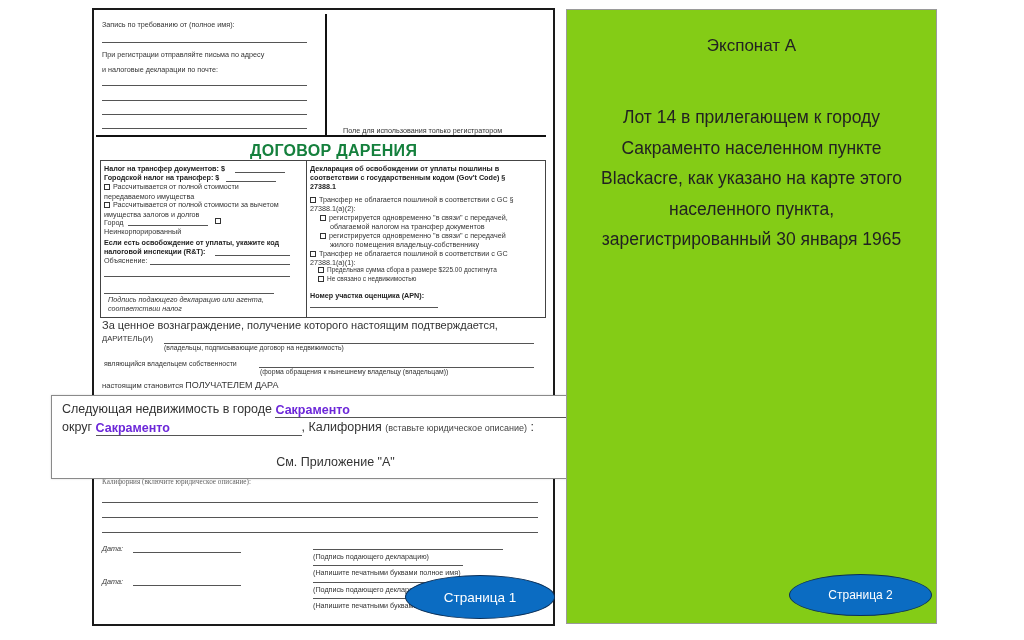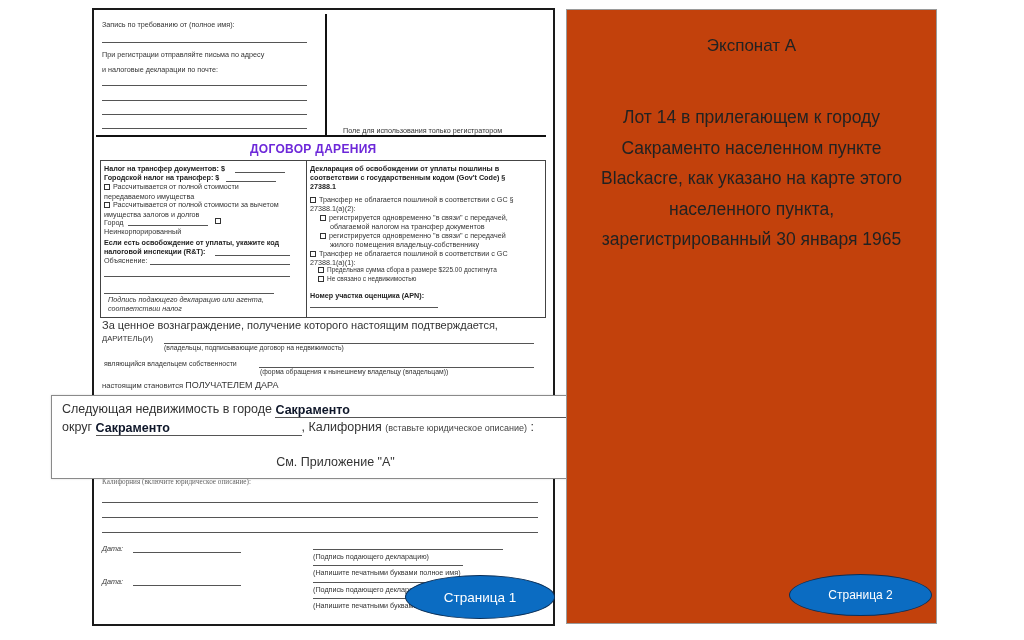--- a/index.html
+++ b/index.html
@@ -1,31 +1,31 @@
 <!DOCTYPE html>
 <html><head>
 <meta charset="utf-8">
 <style>
   html, body { margin:0; padding:0; }
   body { width:1024px; height:640px; background:#ffffff; position:relative; overflow:hidden; font-family:"Liberation Sans", sans-serif; color:#222; }
   .abs { position:absolute; }
   
   #page1 { left:92px; top:8px; width:463px; height:618px; border:2px solid #1a1a1a; box-sizing:border-box; background:#fff; }
-  #page2 { left:566px; top:9px; width:371px; height:615px; border:1px solid #9a9a9a; box-sizing:border-box; background:#c2410c; }
+  #page2 { left:566px; top:9px; width:371px; height:615px; border:1px solid #9a9a9a; box-sizing:border-box; background:#84cc16; }
   .tiny { font-size:7.2px; color:#333; white-space:nowrap; line-height:1; }
   .tinyb { font-size:7.2px; color:#222; font-weight:bold; white-space:nowrap; line-height:1; }
   .ital { font-style:italic; }
   .line { position:absolute; height:0; border-top:1px solid #555; }
   .vline { position:absolute; width:0; }
   .cb { display:inline-block; width:6px; height:6px; border:1px solid #333; vertical-align:middle; margin-right:3px; background:#fff; box-sizing:border-box; }
-  .title { font-size:12px; font-weight:bold; color:#6d28d9; letter-spacing:0.3px; white-space:nowrap; }
+  .title { font-size:16px; font-weight:bold; color:#15803d; letter-spacing:0.3px; white-space:nowrap; }
   
   #overlay { left:51px; top:395px; width:569px; height:84px; border:1px solid #8a8a8a; background:#fff; box-sizing:border-box; box-shadow:0 0 2px rgba(0,0,0,0.15); }
   .ov { font-size:12.5px; color:#333; white-space:nowrap; }
-  .ovb { font-weight:bold; color:#0f172a; text-decoration:underline; }
+  .ovb { font-weight:bold; color:#6d28d9; text-decoration:underline; }
   .ovsmall { font-size:9px; color:#444; }
   
   .ex-title { font-size:17px; color:#222; text-align:center; }
   .ex-body { font-size:17.5px; color:#222; text-align:center; line-height:30.5px; }
   
   .page-btn { position:absolute; background:#0b6cc2; border:1.5px solid #0b2f57; border-radius:50%; color:#fff; font-size:13px; display:flex; align-items:center; justify-content:center; box-sizing:border-box; }
 </style>
 </head>
 <body>
 

